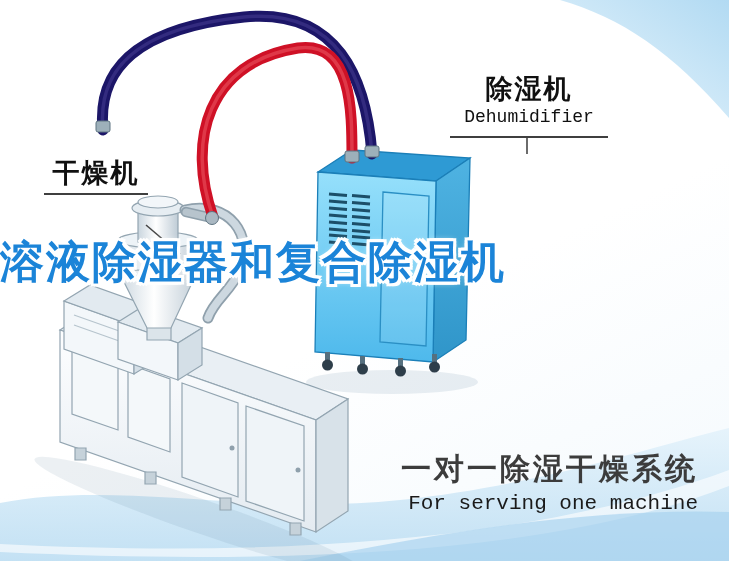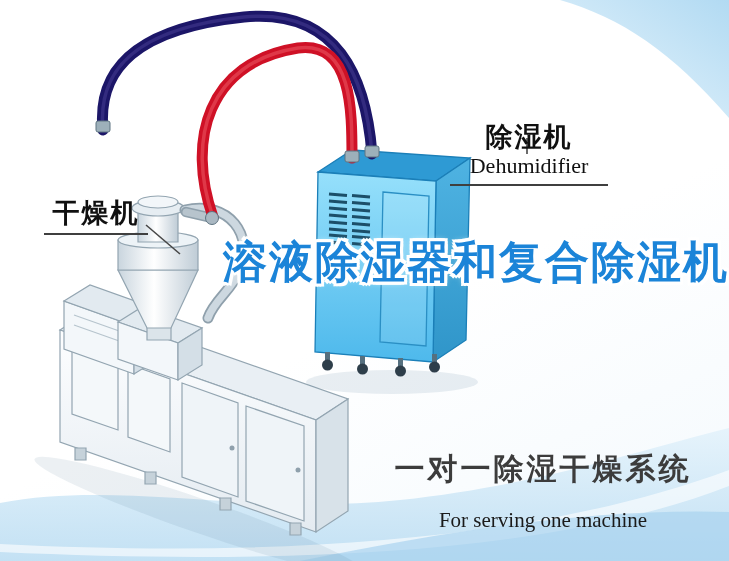--- a/index.html
+++ b/index.html
@@ -7,38 +7,38 @@
     position:relative; width:729px; height:561px; overflow:hidden;
     background:linear-gradient(155deg, #ffffff 55%, #f3f9fd 100%);
     font-family:"Liberation Sans", sans-serif;
   }
   svg.art { position:absolute; left:0; top:0; }
 
   .eq-label {
     position:absolute; text-align:center; color:#101010;
     border-bottom:2px solid #3f3f3f; padding-bottom:5px;
   }
-  .eq-label .zh { font-size:27px; font-weight:bold; line-height:30px; letter-spacing:2px;margin-top:48px; }
-  .eq-label .en { font-family:Liberation Serif, serif; font-size:22px; line-height:27px; }
+  .eq-label .zh { font-size:27px; font-weight:bold; line-height:30px; letter-spacing:2px; }
+  .eq-label .en { font-family:Liberation Mono, monospace; font-size:18px; line-height:27px; }
   #dehu-label   { left:450px; top:74px;  width:158px; }
-  #hopper-label { left:44px;  top:150px; width:104px; }
+  #hopper-label { left:44px;  top:158px; width:104px; }
 
   .main-title {
-    position:absolute; left:0; right:0; top:236px; text-align:right;
+    position:absolute; left:0; right:0; top:236px; text-align:left;
     color:#1b84d8; font-weight:bold; font-size:44px; line-height:52px; letter-spacing:2px;
     text-shadow:
       -3px -3px 0 #fff, 0 -3px 0 #fff, 3px -3px 0 #fff,
       -3px  0   0 #fff, 3px  0   0 #fff,
       -3px  3px 0 #fff, 0  3px 0 #fff, 3px 3px 0 #fff,
       0 0 7px #ffffff;
   }
 
-  .caption { position:absolute; left:388px; top:450px; width:310px; text-align:center; }
+  .caption { position:absolute; left:388px; top:450px; width:310px; text-align:right; }
   .caption .zh { font-size:30px; font-weight:bold; color:#3c3c3c; letter-spacing:3px; line-height:38px; }
-  .caption .en { font-family:Liberation Serif, serif; font-size:21px; color:#1a1a1a; line-height:28px; margin-top:18px; }
+  .caption .en { font-family:Liberation Mono, monospace; font-size:21px; color:#1a1a1a; line-height:28px; margin-top:2px; }
 </style>
 </head>
 <body>
 
 <div class="canvas">
 
   <svg class="art" width="729" height="561" viewBox="0 0 729 561" xmlns="http://www.w3.org/2000/svg">
     <defs>
       <linearGradient id="gCorner" x1="1" y1="0" x2="0" y2="1">
         <stop offset="0" stop-color="#a9d6f1"></stop>

